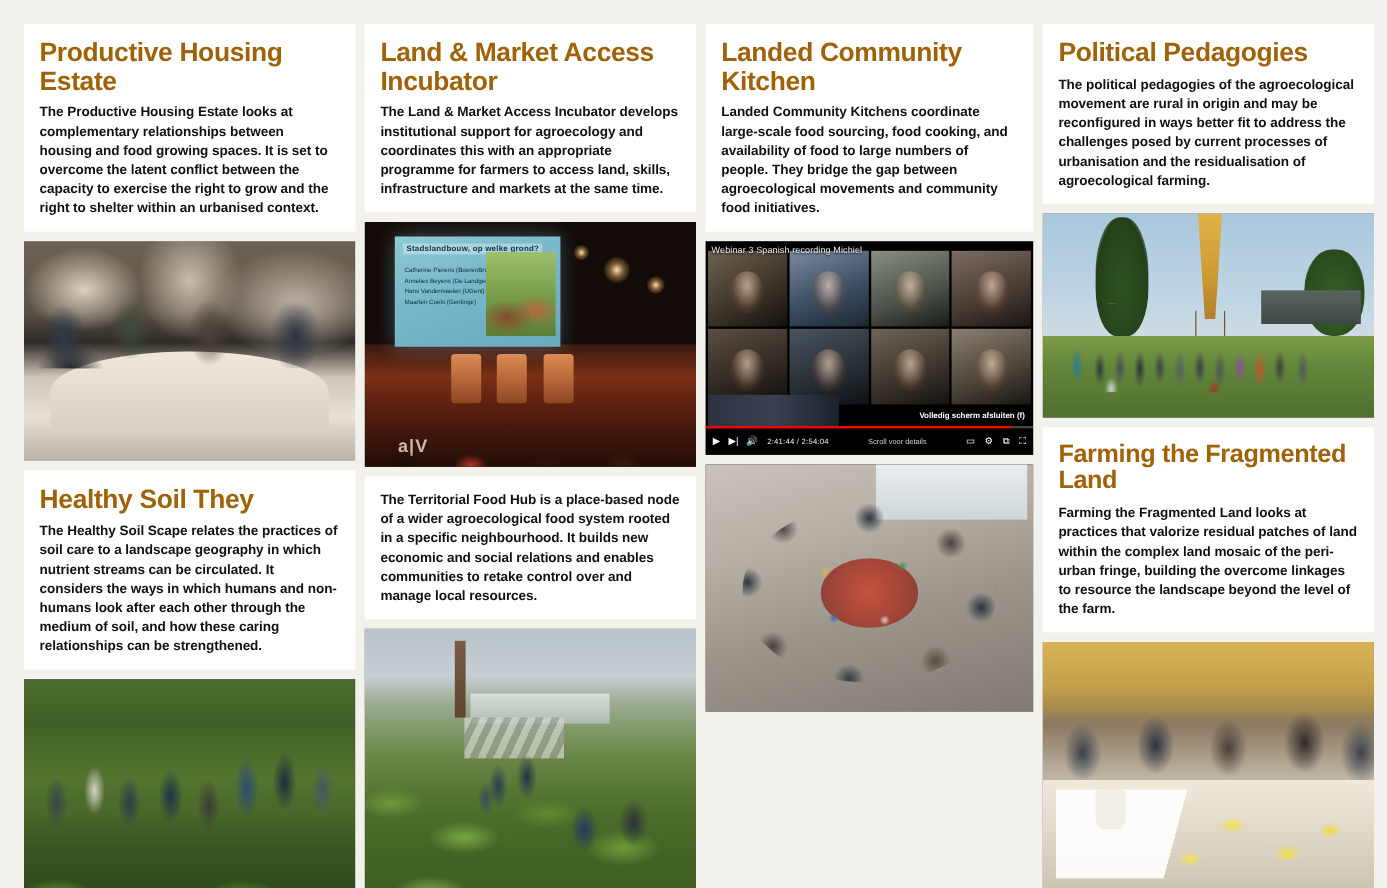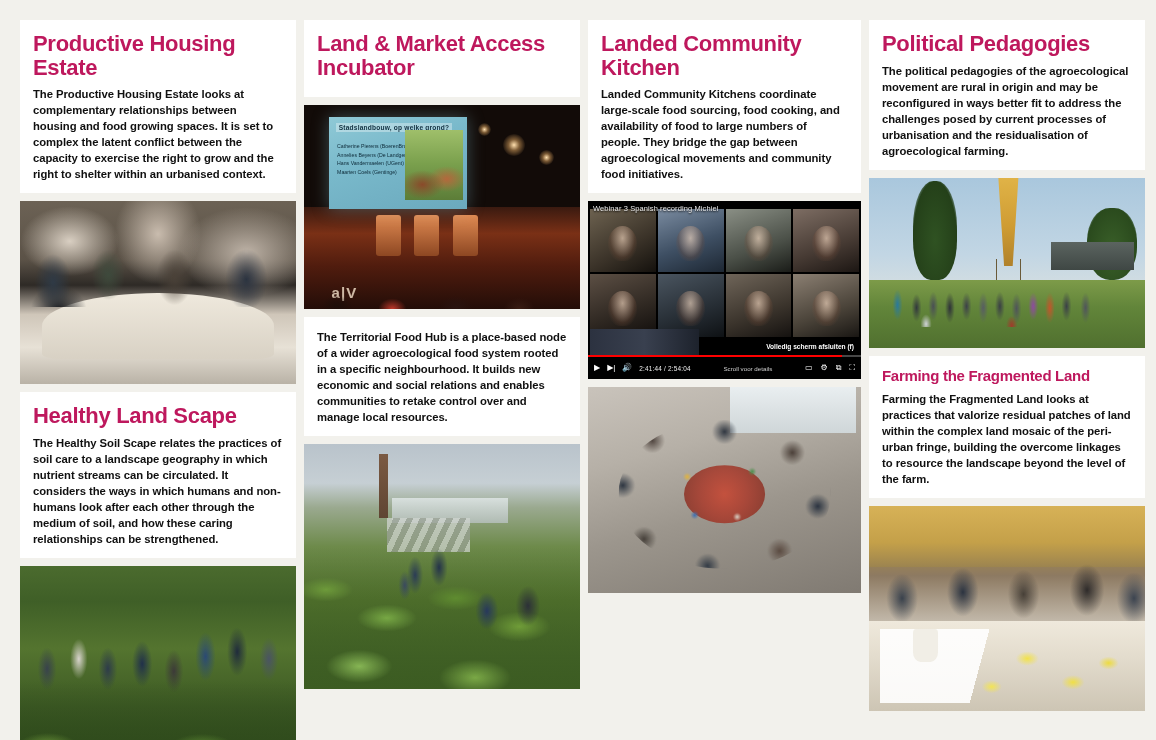--- a/index.html
+++ b/index.html
@@ -29,27 +29,27 @@
   .col-4 { width: 276px; }
 
   .card {
     background: #ffffff;
     width: 100%;
     padding: 12px 13px 11px 13px;
     box-shadow: 0 0 0 0 rgba(0,0,0,0);
   }
   .card h2 {
     margin: 0 0 7px 0;
-    color: #be185d;
+    color: #a16207;
     font-size: 22px;
     line-height: 1.07;
     font-weight: bold;
     letter-spacing: -0.3px;
   }
-  .card h2.small { font-size: 15px; }
+  .card h2.small { font-size: 21px; }
   .card p {
     margin: 0;
     color: #101010;
     font-size: 11.3px;
     line-height: 1.42;
     font-weight: bold;
     letter-spacing: -0.05px;
   }
 
   .photo {
@@ -392,41 +392,42 @@
 </style>
 </head>
 <body>
 
 <div class="board">
 
   <div class="col col-1">
 
     <div class="card">
       <h2>Productive Housing Estate</h2>
-      <p>The Productive Housing Estate looks at complementary relationships between housing and food growing spaces. It is set to complex the latent conflict between the capacity to exercise the right to grow and the right to shelter within an urbanised context.</p>
+      <p>The Productive Housing Estate looks at complementary relationships between housing and food growing spaces. It is set to overcome the latent conflict between the capacity to exercise the right to grow and the right to shelter within an urbanised context.</p>
     </div>
 
     <div class="photo ph-workshop"></div>
 
     <div class="card">
-      <h2>Healthy Land Scape</h2>
+      <h2>Healthy Soil They</h2>
       <p>The Healthy Soil Scape relates the practices of soil care to a landscape geography in which nutrient streams can be circulated. It considers the ways in which humans and non-humans look after each other through the medium of soil, and how these caring relationships can be strengthened.</p>
     </div>
 
     <div class="photo ph-garden">
       <div class="bg"></div>
       <div class="people"></div>
       <div class="foliage"></div>
     </div>
   </div>
 
   <div class="col col-2">
 
     <div class="card">
       <h2>Land &amp; Market Access Incubator</h2>
+      <p>The Land &amp; Market Access Incubator develops institutional support for agroecology and coordinates this with an appropriate programme for farmers to access land, skills, infrastructure and markets at the same time.</p>
     </div>
 
     <div class="photo ph-stage">
       <div class="stagefloor"></div>
       <div class="panel" style="left:26%"></div>
       <div class="panel" style="left:40%"></div>
       <div class="panel" style="left:54%"></div>
       <div class="slide">
         <div class="sl-title">Stadslandbouw, op welke grond?</div>
         <ul>

